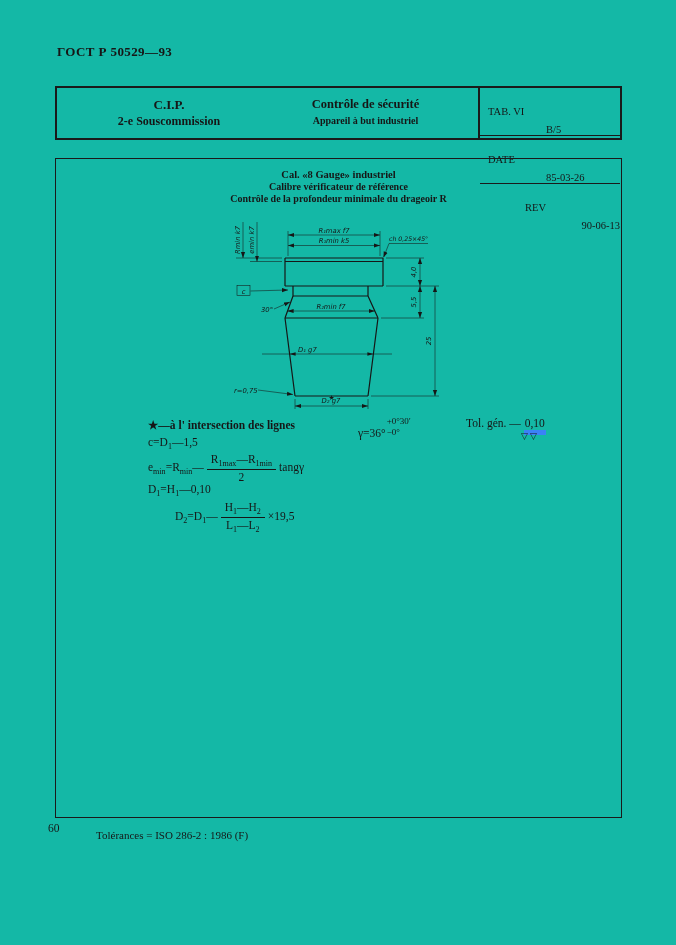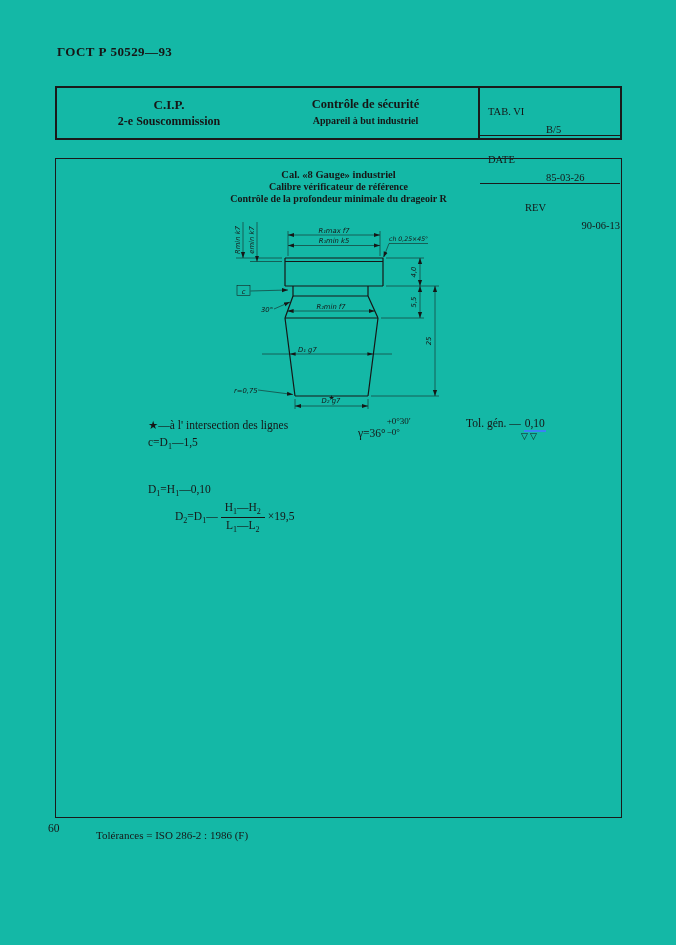--- a/index.html
+++ b/index.html
@@ -35,21 +35,21 @@
   .drawing { position:absolute; left:222px; top:218px; }
   .drawing text { font-family:"DejaVu Sans", sans-serif; font-size:6.8px; font-style:italic; fill:#161616; }
   .drawing text.sm { font-size:6.2px; }
 
   .note, .formula { position:absolute; font-size:11.5px; white-space:nowrap; }
   .frac { display:inline-block; vertical-align:middle; text-align:center; margin:0 3px; }
   .frac .fnum { display:block; border-bottom:1px solid #161616; padding:0 4px 1px; }
   .frac .fden { display:block; padding-top:1px; }
   .stack { display:inline-block; vertical-align:2px; font-size:9px; line-height:1.2; margin-left:1px; }
   .stack span { display:block; }
-  .u { border-bottom:2px solid #3b82f6; padding:0 1px 1px; }
+  .u { border-bottom:5px solid #3b82f6; padding:0 1px 1px; }
   .marks { font-size:9px; letter-spacing:2px; }
 
   .footer-tol { position:absolute; left:96px; top:789px; font-size:11px;margin-top:40px; }
   .page-num   { position:absolute; left:48px; top:822px; font-size:11.5px; }
   sub { font-size:70%; }
 </style>
 </head>
 <body>
 
 <div class="page">
@@ -149,33 +149,36 @@
       <text x="106.5" y="181.5" font-size="4.2">★</text>
       <text x="12" y="174.5" text-anchor="start">r=0,75</text>
       <text transform="rotate(-90 193.5 54)" x="193.5" y="54" text-anchor="middle">4,0</text>
       <text transform="rotate(-90 193.5 84)" x="193.5" y="84" text-anchor="middle">5,5</text>
       <text transform="rotate(-90 208.5 123)" x="208.5" y="123" text-anchor="middle">25</text>
       <text x="39" y="94" text-anchor="start">30°</text>
       <text x="21.5" y="75.5" text-anchor="middle">c</text>
     </g>
   </svg>
 
-  <div class="note" style="left:148px; top:418px;">★—à l' intersection des lignes</div>
+  <div class="note" style="left:148px; top:418px;font-weight:bold;">★—à l' intersection des lignes</div>
 
   <div class="note" style="left:358px; top:416px;">
     <span>γ=36°</span><span class="stack"><span>+0°30′</span><span>−0°</span></span>
   </div>
 
   <div class="note" style="left:466px; top:417px;">
     <span>Tol. gén. — </span><span class="u">0,10</span>
   </div>
   <div class="note marks" style="left:521px; top:431px;">▽▽</div>
 
   <div class="formula" style="left:148px; top:436px;">c=D<sub>1</sub>—1,5</div>
 
+  <div class="formula" style="left:148px; top:453px;">
+    <span>e<sub>min</sub>=R<sub>min</sub>—</span><span class="frac"><span class="fnum">R<sub>1max</sub>—R<sub>1min</sub></span><span class="fden">2</span></span><span>tangγ</span>
+  </div>
 
   <div class="formula" style="left:148px; top:483px;">D<sub>1</sub>=H<sub>1</sub>—0,10</div>
 
   <div class="formula" style="left:175px; top:501px;">
     <span>D<sub>2</sub>=D<sub>1</sub>—</span><span class="frac"><span class="fnum">H<sub>1</sub>—H<sub>2</sub></span><span class="fden">L<sub>1</sub>—L<sub>2</sub></span></span><span>×19,5</span>
   </div>
 
   <div class="footer-tol">Tolérances = ISO 286-2 : 1986  (F)</div>
 
   <div class="page-num">60</div>

